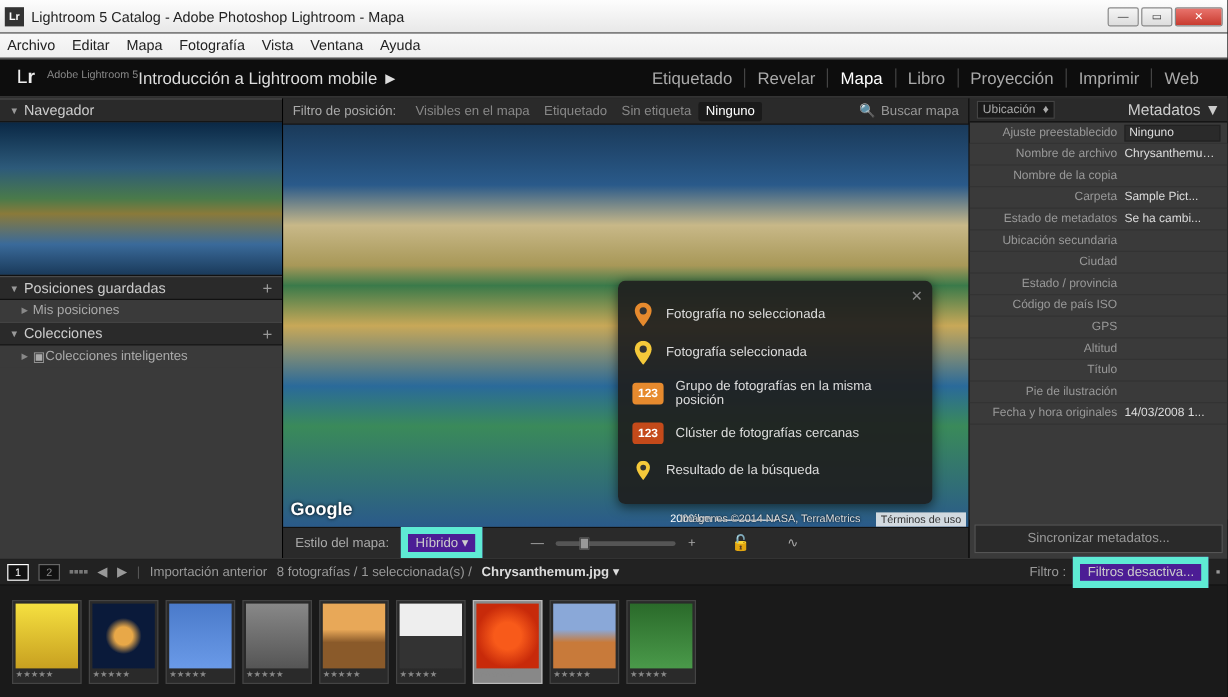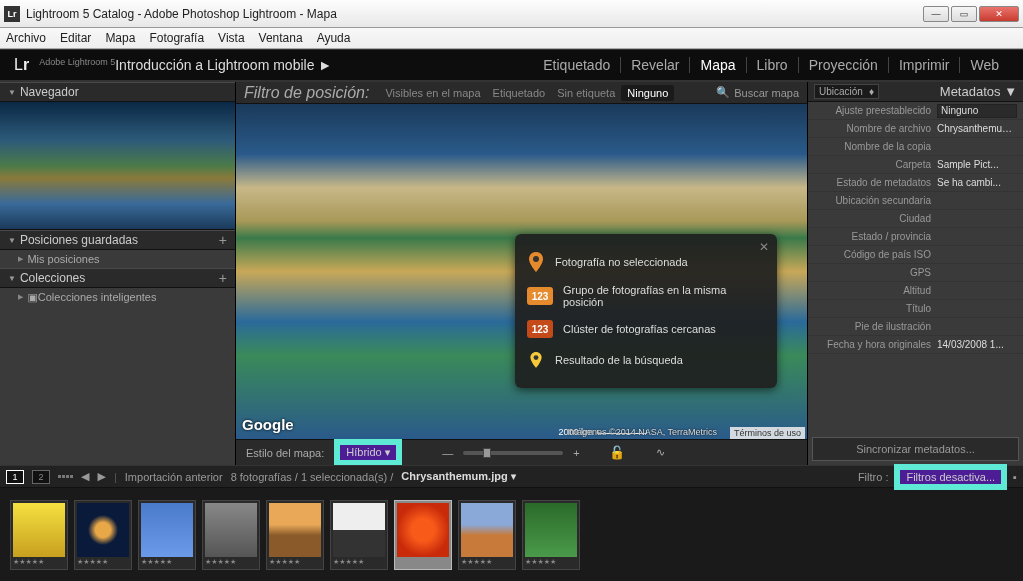--- a/index.html
+++ b/index.html
@@ -28,21 +28,21 @@
 .left{width:236px;border-right:1px solid #000}
 .right{width:216px;border-left:1px solid #000}
 .center{flex:1;display:flex;flex-direction:column;background:#2a2a2a}
 .phead{height:20px;background:#2a2a2a;border-top:1px solid #4a4a4a;border-bottom:1px solid #111;display:flex;align-items:center;padding:0 8px;color:#ccc;font-size:12px}
 .phead .tri{margin-right:4px;font-size:8px;color:#999}
 .phead .plus{margin-left:auto;color:#999;font-size:14px}
 .navmap{height:128px;background:linear-gradient(180deg,#0a2845 0%,#2d5a7a 30%,#4a7a4a 50%,#8a7a3a 60%,#3a6a9a 80%,#1a3a5a 100%);position:relative;border-bottom:1px solid #111}
 .prow{height:18px;display:flex;align-items:center;padding:0 8px 0 18px;color:#aaa;font-size:11px;background:#3a3a3a}
 .prow .tri{margin-right:4px;font-size:7px;color:#888}
 .filterbar{height:22px;background:#2a2a2a;border-bottom:1px solid #111;display:flex;align-items:center;padding:0 8px;gap:10px}
-.filterbar .lbl{color:#aaa;font-style:italic;font-size:16px}
+.filterbar .lbl{color:#aaa;font-size:11px}
 .filterbar .opt{color:#888;font-size:11px;padding:2px 6px;cursor:pointer}
 .filterbar .opt.active{color:#fff;background:#1a1a1a;border-radius:2px}
 .filterbar .search{margin-left:auto;display:flex;align-items:center;gap:4px;color:#999}
 .mapview{flex:1;position:relative;background:linear-gradient(180deg,#1a3a5a 0%,#2a5a8a 15%,#c8b888 25%,#a89858 35%,#3a7a4a 40%,#c8a858 50%,#2a6a9a 65%,#3a8a5a 75%,#2a5a8a 100%);overflow:hidden}
 .legend{position:absolute;right:30px;top:130px;width:262px;background:rgba(30,30,30,0.92);border-radius:6px;padding:12px;box-shadow:0 2px 10px rgba(0,0,0,0.6)}
 .legend .close{position:absolute;right:8px;top:6px;color:#888;font-size:12px;cursor:pointer}
 .legend .row{display:flex;align-items:center;gap:10px;padding:6px 0;color:#ddd;font-size:11px}
 .pin{width:18px;height:20px;position:relative;flex-shrink:0}
 .pin svg{width:18px;height:20px}
 .cluster{width:26px;height:18px;background:#e68a2e;border-radius:3px;color:#fff;font-size:10px;font-weight:bold;display:flex;align-items:center;justify-content:center;flex-shrink:0}
@@ -166,20 +166,27 @@
           <span class="close">✕</span>
           <div id="legendrows">
               <div class="row">
                 <span class="pin"><svg viewBox="0 0 18 20">
                     <path d="M9 0C5 0 2 3 2 7c0 5 7 13 7 13s7-8 7-13c0-4-3-7-7-7z" fill="#e68a2e"></path>
                     <circle cx="9" cy="7" r="3" fill="#333"></circle>
                   </svg></span>
                 <span>Fotografía no seleccionada</span>
               </div>
               <div class="row">
+                <span class="pin"><svg viewBox="0 0 18 20">
+                    <path d="M9 0C5 0 2 3 2 7c0 5 7 13 7 13s7-8 7-13c0-4-3-7-7-7z" fill="#f5c93a"></path>
+                    <circle cx="9" cy="7" r="3" fill="#333"></circle>
+                  </svg></span>
+                <span>Fotografía seleccionada</span>
+              </div>
+              <div class="row">
                 <span class="cluster">123</span>
                 <span>Grupo de fotografías en la misma posición</span>
               </div>
               <div class="row">
                 <span class="cluster dark">123</span>
                 <span>Clúster de fotografías cercanas</span>
               </div>
               <div class="row">
                 <span class="pin" style="transform: scale(0.8);"><svg viewBox="0 0 18 20">
                     <path d="M9 0C5 0 2 3 2 7c0 5 7 13 7 13s7-8 7-13c0-4-3-7-7-7z" fill="#f5c93a"></path>

